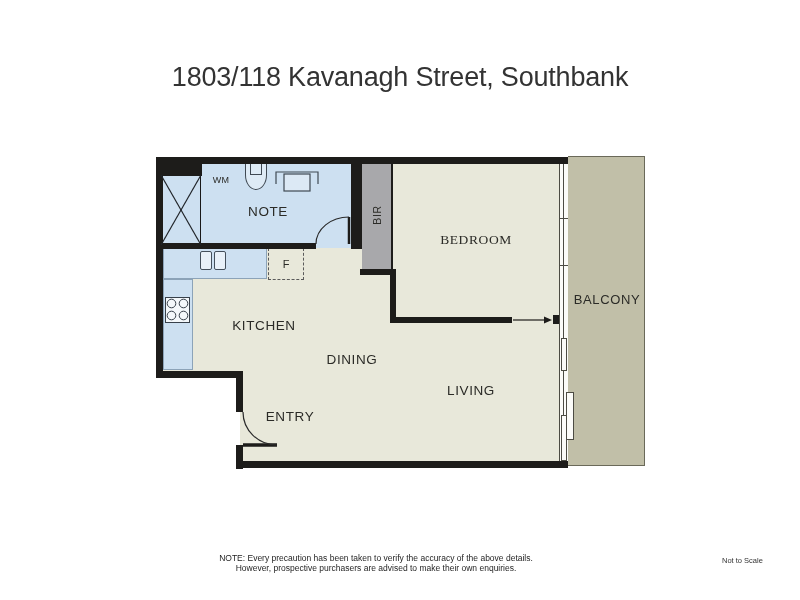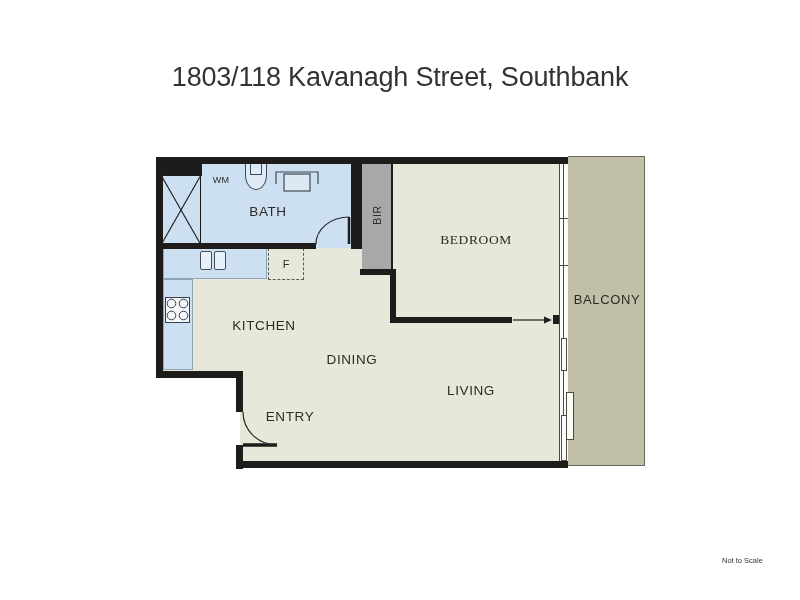--- a/index.html
+++ b/index.html
@@ -164,25 +164,29 @@
       <circle cx="183.5" cy="295.5" r="4.3"></circle>
       <circle cx="171.5" cy="307.5" r="4.3"></circle>
       <circle cx="183.5" cy="307.5" r="4.3"></circle>
     </g>
     <g stroke="#3f4953" stroke-width="1.2" fill="none">
       <path d="M276,176 L276,164 L318,164 L318,176"></path>
       <rect x="284" y="166" width="26" height="17" fill="rgba(255,255,255,0.3)"></rect>
     </g>
   </svg>
 
-  <div class="lbl" style="left:268px;top:203px;">BATH</div>
+  <div class="lbl" style="left:268px;top:203px;">NOTE</div>
   <div class="lbl small" style="left:221px;top:172px;">WM</div>
   <div class="lbl rot" style="left:377px;top:207px;">BIR</div>
   <div class="lbl" style="left:476px;top:232px;font-family:Liberation Serif, serif;">BEDROOM</div>
   <div class="lbl balc" style="left:607px;top:291px;">BALCONY</div>
   <div class="lbl" style="left:264px;top:317px;">KITCHEN</div>
   <div class="lbl" style="left:328px;top:351px;padding-left:48px;">DINING</div>
   <div class="lbl" style="left:471px;top:382px;">LIVING</div>
   <div class="lbl" style="left:290px;top:408px;">ENTRY</div>
 
+  <div class="note">
+    <div>NOTE: Every precaution has been taken to verify the accuracy of the above details.</div>
+    <div>However, prospective purchasers are advised to make their own enquiries.</div>
+  </div>
   <div class="scale-note">Not to Scale</div>
 
 </div>
 
 </body></html>

